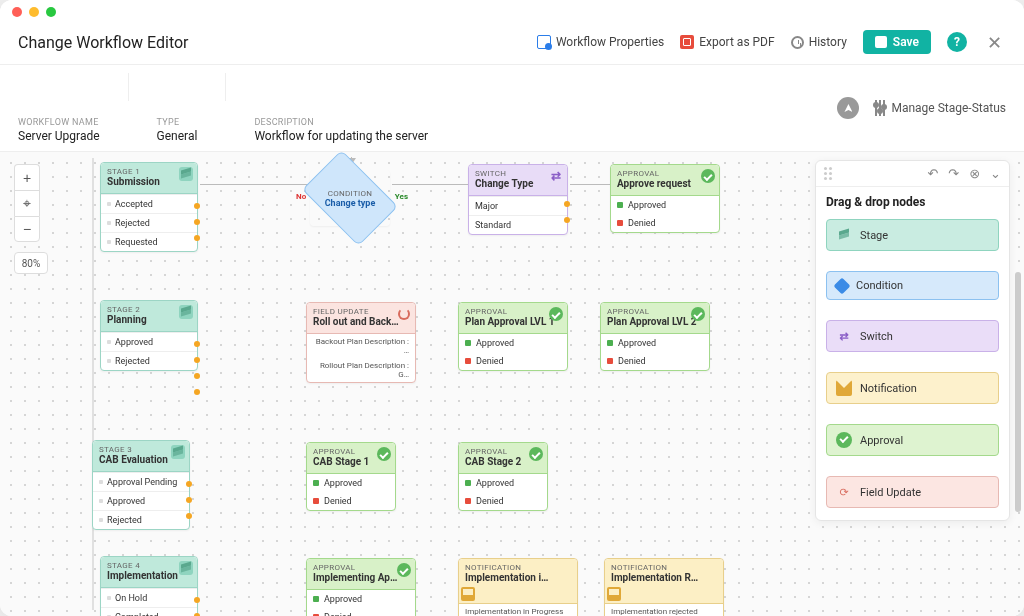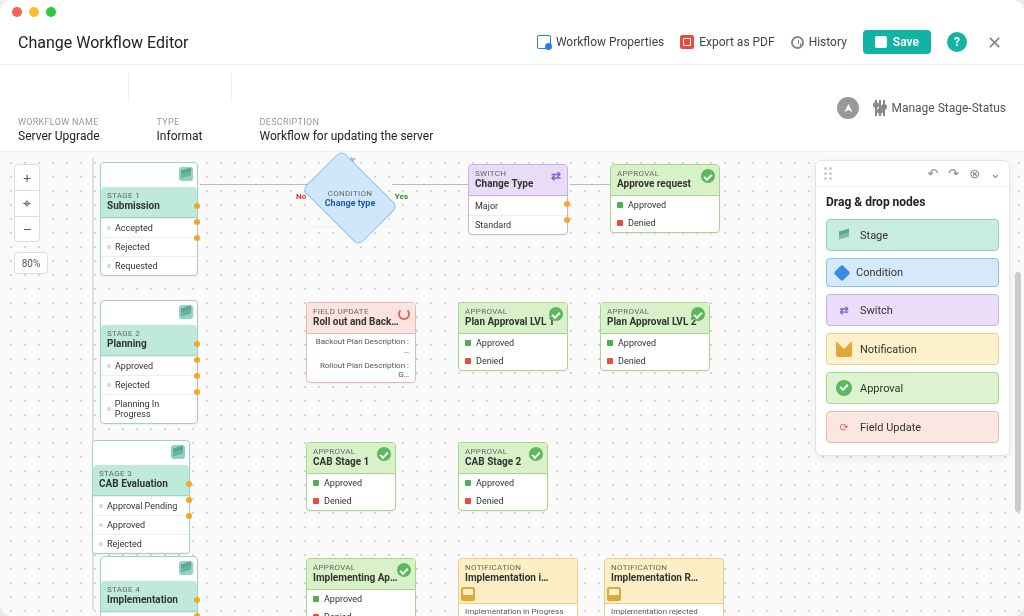--- a/index.html
+++ b/index.html
@@ -43,21 +43,21 @@
   .zoom-ctrl button:nth-child(2){border-bottom:none;border-top:1px solid #ddd;}
   .zoom-ctrl button:nth-child(3){border-radius:0 0 4px 4px;}
   .zoom-pct{margin-top:10px;width:34px;height:22px;background:#fff;border:1px solid #ddd;border-radius:4px;display:flex;align-items:center;justify-content:center;font-size:10px;color:#555;}
   .locate{font-size:12px;}
 
   .node { position:absolute; border:1px solid; border-radius:4px; background:#fff; font-size:10px; box-shadow:0 1px 2px rgba(0,0,0,.05);}
   .node .nhead{font-size:8px;color:#666;letter-spacing:.3px;}
   .node .ntitle{font-weight:700;font-size:10px;}
   .node .corner-ic{position:absolute;top:4px;right:4px;width:14px;height:14px;border-radius:3px;display:flex;align-items:center;justify-content:center;}
   .node.stage{width:98px;border-color:#9cd5c5;}
-  .node.stage .top{background:#bfe9db;border-radius:4px 4px 0 0;padding:4px 6px 6px 6px;border-bottom:1px solid #9cd5c5;margin-top:24px;}
+  .node.stage .top{background:#bfe9db;border-radius:4px 4px 0 0;padding:4px 6px 6px 6px;border-bottom:1px solid #9cd5c5;}
   .node.stage .corner-ic{background:#8fd4bf;}
   .stage-row{padding:4px 6px;border-top:1px solid #eee;font-size:9px;color:#333;display:flex;align-items:center;gap:4px;}
   .stage-row::before{content:"";width:4px;height:4px;border-radius:1px;background:#ddd;}
   .port{position:absolute;width:6px;height:6px;border-radius:50%;background:#f5a623;}
 
   .node.condition{width:80px;height:56px;border:none;background:transparent;}
   .diamond{position:absolute;inset:0;transform:rotate(45deg);background:#cfe6fb;border:1px solid #8cc1f0;border-radius:6px;}
   .cond-txt{position:absolute;inset:0;display:flex;flex-direction:column;align-items:center;justify-content:center;font-size:8px;}
   .cond-txt .ntitle{color:#1a5da8;font-size:9px;}
   .cond-lbl{position:absolute;font-size:8px;font-weight:700;}
@@ -96,21 +96,21 @@
   .swap-ic{font-size:12px;}
 
   
   .panel { position:absolute; right:14px; top:8px; width:195px; background:#fff;border:1px solid #e5e5e5;border-radius:6px;z-index:10;box-shadow:0 2px 8px rgba(0,0,0,.06);}
   .panel-top{display:flex;justify-content:space-between;align-items:center;padding:5px 8px;border-bottom:1px solid #eee;color:#888;}
   .grip{display:grid;grid-template-columns:repeat(2,3px);gap:2px;}
   .grip span{width:3px;height:3px;background:#ccc;border-radius:50%;}
   .ptools{display:flex;gap:10px;align-items:center;}
   .ptools span{cursor:pointer;font-size:13px;}
   .panel-title{font-weight:700;font-size:12px;padding:8px 10px 10px 10px;color:#222;}
-  .palette{display:flex;flex-direction:column;gap:7px;padding:0 10px 12px 10px;}
+  .palette{display:flex;flex-direction:column;gap:20px;padding:0 10px 12px 10px;}
   .pal{border:1px solid;border-radius:4px;padding:7px 9px;display:flex;align-items:center;gap:8px;font-size:11px;cursor:grab;}
   .pal.stage{background:#c9ece1;border-color:#8fd4bf;}
   .pal.condition{background:#d6e9fb;border-color:#8cc1f0;}
   .pal.switch{background:#eaddf8;border-color:#c9b1e8;}
   .pal.notification{background:#fdf1cc;border-color:#e8cf8b;}
   .pal.approval{background:#def3d0;border-color:#a4d98c;}
   .pal.fieldupdate{background:#fce6e2;border-color:#e7b9b3;}
   .pi{width:16px;height:16px;display:flex;align-items:center;justify-content:center;border-radius:3px;font-size:11px;}
   .pi.stage{}
   .pi.cond{width:12px;height:12px;background:#3b8be6;transform:rotate(45deg);border-radius:2px;}
@@ -164,21 +164,21 @@
 
   <div class="infobar">
     <div class="infobar-left">
       <div class="info-field">
         <div class="lbl">WORKFLOW NAME</div>
         <div class="val">Server Upgrade</div>
       </div>
       <div class="info-sep"></div>
       <div class="info-field">
         <div class="lbl">TYPE</div>
-        <div class="val">Informat</div>
+        <div class="val">General</div>
       </div>
       <div class="info-sep"></div>
       <div class="info-field">
         <div class="lbl">DESCRIPTION</div>
         <div class="val">Workflow for updating the server</div>
       </div>
     </div>
     <div class="infobar-right">
       <div class="compass"></div>
       <div style="display:flex;align-items:center;gap:6px;cursor:pointer;">
@@ -253,21 +253,20 @@
       <div class="node stage" style="left:100px;top:148px;">
         <div class="top">
           <div class="nhead">STAGE 2</div>
           <div class="ntitle">Planning</div>
           <div class="corner-ic">
               <span class="stack-ic"></span>
             </div>
         </div>
         <div class="stage-row">Approved</div>
         <div class="stage-row">Rejected</div>
-        <div class="stage-row">Planning In Progress</div>
         <span class="port" style="right:-3px;top:40px;"></span>
         <span class="port" style="right:-3px;top:56px;"></span>
         <span class="port" style="right:-3px;top:72px;"></span>
         <span class="port" style="right:-3px;top:88px;"></span>
       </div>
 
       <div class="node fieldupdate" style="left:306px;top:150px;">
         <div class="top">
           <div class="nhead">FIELD UPDATE</div>
           <div class="ntitle">Roll out and Back…</div>

